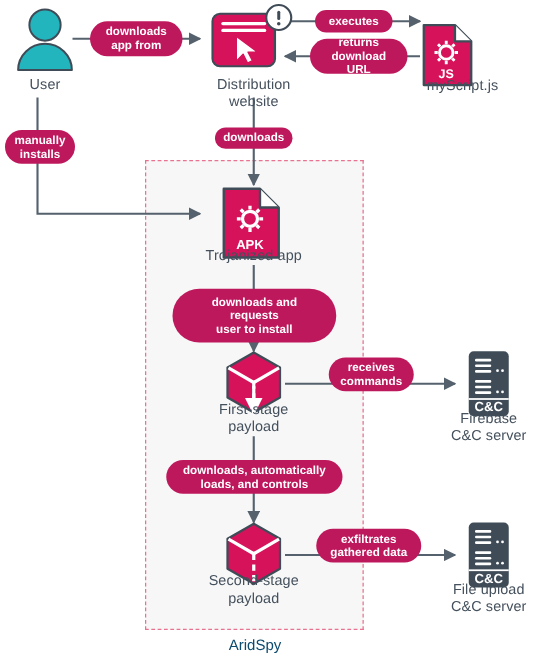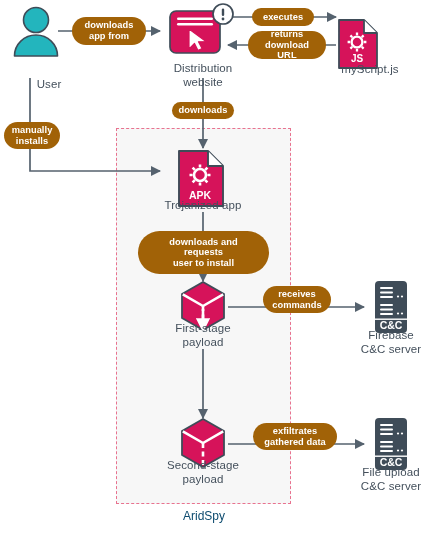--- a/index.html
+++ b/index.html
@@ -30,21 +30,21 @@
     position: absolute;
     text-align: center;
     font-size: 11.5px;
     line-height: 13.5px;
     color: #44505c;
     white-space: pre-line;
     letter-spacing: 0.1px;
   }
   .pill {
     position: absolute;
-    background: #a16207;
+    background: #be185d;
     color: #ffffff;
     border-radius: 999px;
     font-size: 9.3px;
     line-height: 10.6px;
     font-weight: bold;
     text-align: center;
     white-space: pre-line;
     display: flex;
     align-items: center;
     justify-content: center;
@@ -206,21 +206,21 @@
         <rect x="11" y="29.5" width="13" height="2.1" rx="1"></rect>
         <rect x="11" y="34" width="13" height="2.1" rx="1"></rect>
         <circle cx="29" cy="34.5" r="1.1"></circle>
         <circle cx="33" cy="34.5" r="1.1"></circle>
       </g>
       <rect x="6" y="39.5" width="32" height="1.4" fill="#ffffff"></rect>
       <text x="22" y="50" text-anchor="middle" fill="#ffffff" font-family="Liberation Sans, sans-serif" font-size="10.5" font-weight="bold">C&amp;C</text>
     </svg>
   </div>
 
-  <div class="node-label" style="left:13px; top:62px; width:72px;margin-top:16px;">User</div>
+  <div class="node-label" style="left:0px; top:62px; width:72px;">User</div>
 
   <div class="node-label" style="left:155px; top:62px; width:96px;">Distribution
 website</div>
 
   <div class="node-label" style="left:145px; top:199px; width:116px;">Trojanized app</div>
 
   <div class="node-label" style="left:315px; top:63px; width:110px;">myScript.js</div>
 
   <div class="node-label" style="left:152px; top:322px; width:102px;">First-stage
 payload</div>
@@ -237,28 +237,30 @@
   <div class="pill" style="left:72px; top:17px; width:74px; height:28px;">downloads
 app from</div>
 
   <div class="pill" style="left:252px; top:8px; width:62px; height:18px;">executes</div>
 
   <div class="pill" style="left:248px; top:31px; width:78px; height:28px;">returns
 download URL</div>
 
   <div class="pill" style="left:172px; top:102px; width:62px; height:17px;">downloads</div>
 
-  <div class="pill" style="left:4px; top:122px; width:56px; height:27px;">manually
+  <div class="pill" style="left:4px; top:104px; width:56px; height:27px;">manually
 installs</div>
 
   <div class="pill" style="left:138px; top:231px; width:131px; height:43px;">downloads and requests
 user to install</div>
 
   <div class="pill" style="left:263px; top:286px; width:68px; height:27px;">receives
 commands</div>
 
+  <div class="pill" style="left:133px; top:368px; width:141px; height:27px;">downloads, automatically
+loads, and controls</div>
 
   <div class="pill" style="left:253px; top:423px; width:84px; height:27px;">exfiltrates
 gathered data</div>
 
   <div class="region-label" style="left:140px; top:509px; width:128px;">AridSpy</div>
 
 </div>
 
 </body></html>

